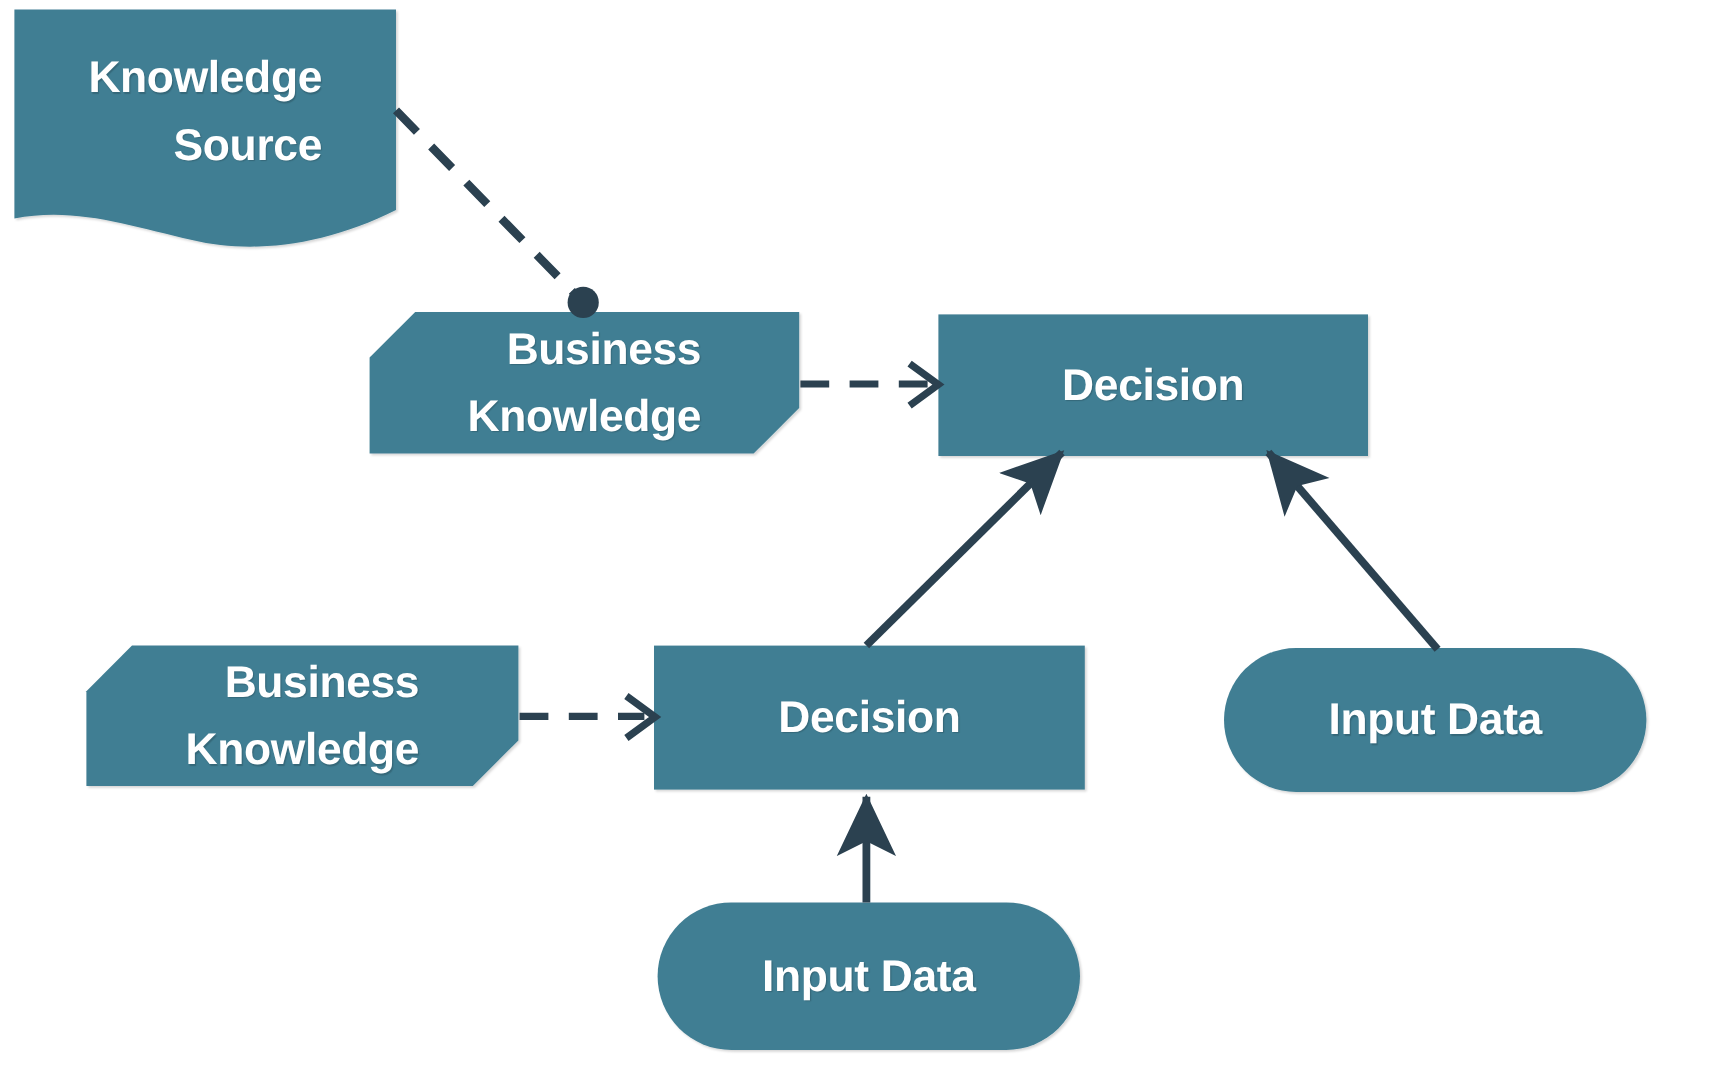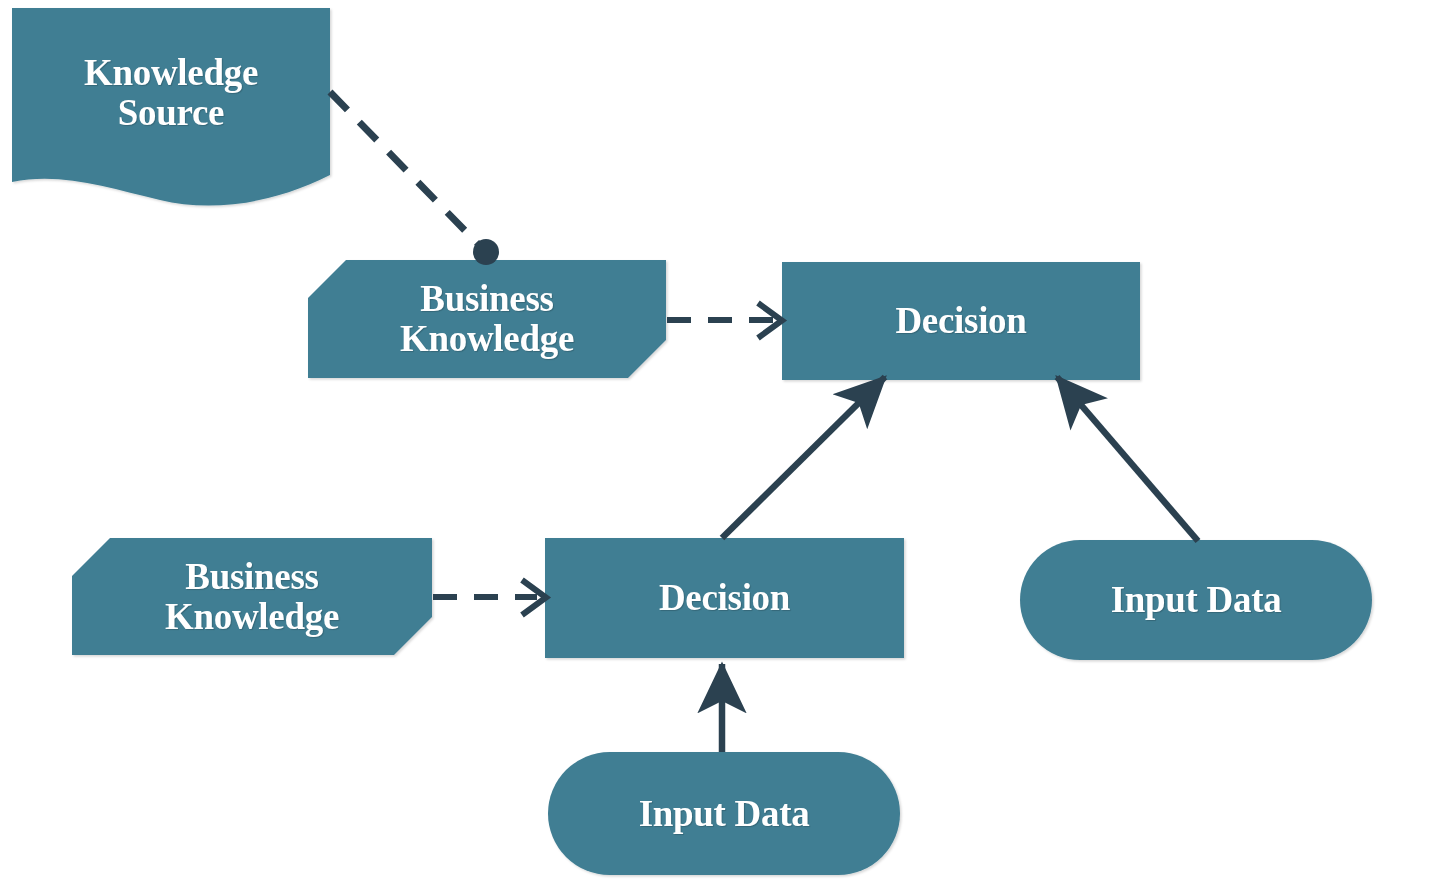--- a/index.html
+++ b/index.html
@@ -27,26 +27,26 @@
     left: 0;
     width: 1442px;
     height: 892px;
     display: block;
   }
   .node-label {
     position: absolute;
     display: flex;
     align-items: center;
     justify-content: center;
-    text-align: center;
+    text-align: right;
     color: #ffffff;
-    font-family: Liberation Serif, serif;
+    font-family: Liberation Sans, sans-serif;
     font-weight: bold;
     font-size: 37px;
-    line-height: 40px;
+    line-height: 56px;
     letter-spacing: -0.3px;
     text-shadow: 1px 1px 1px rgba(0,0,0,0.18);
     pointer-events: none;
     white-space: pre-line;
   }
   .lbl-knowledge-source { left: 12px;   top: 18px;  width: 318px; height: 150px; }
   .lbl-bk-top          { left: 308px;  top: 260px; width: 358px; height: 118px; }
   .lbl-decision-top    { left: 782px;  top: 262px; width: 358px; height: 118px; }
   .lbl-bk-bottom       { left: 72px;   top: 538px; width: 360px; height: 118px; }
   .lbl-decision-bottom { left: 545px;  top: 538px; width: 359px; height: 120px; }

